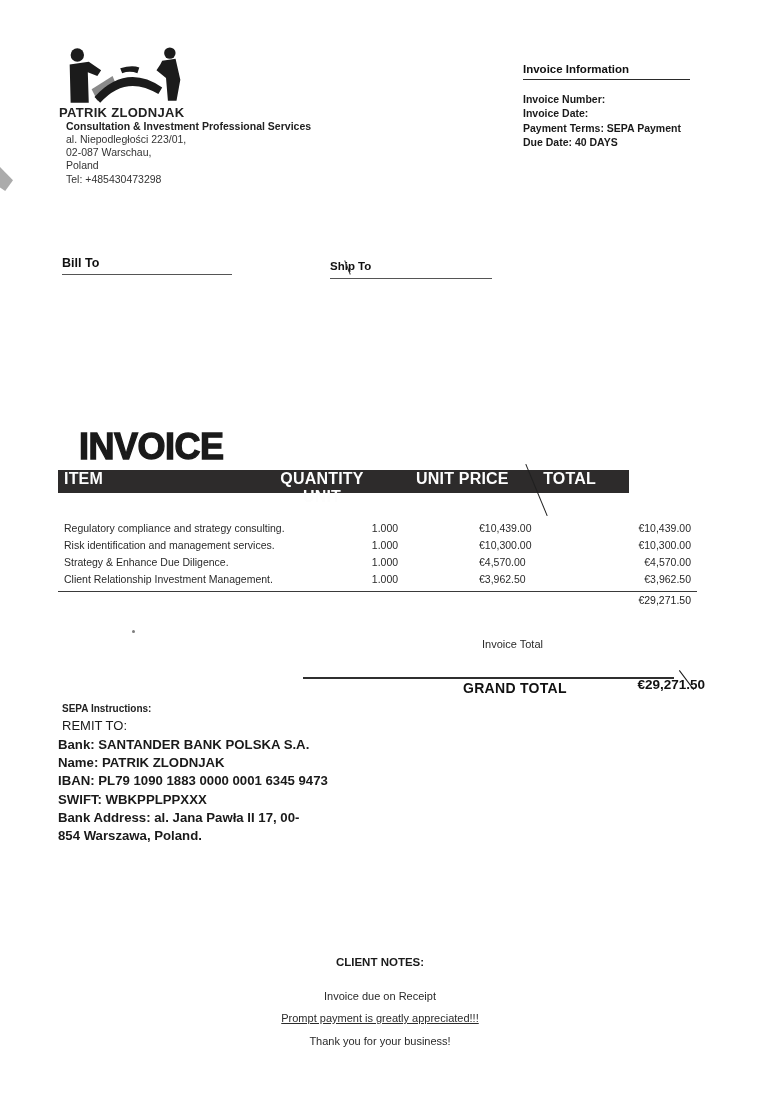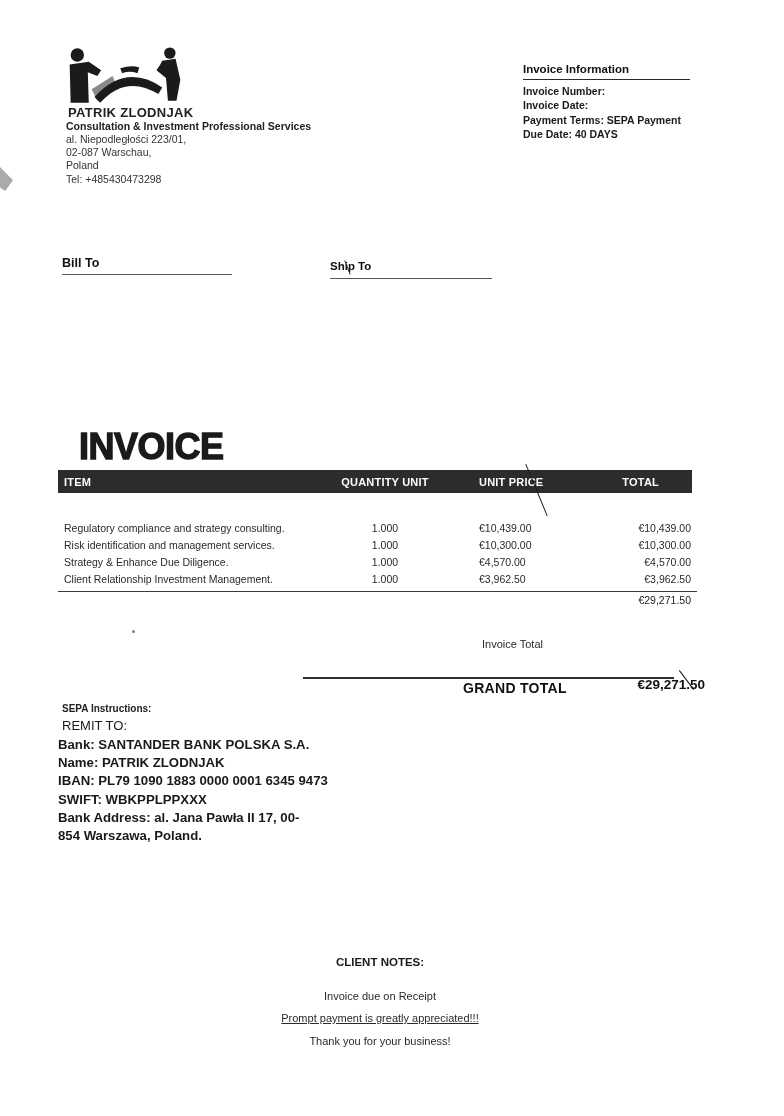--- a/index.html
+++ b/index.html
@@ -5,38 +5,38 @@
   html,body{margin:0;padding:0;background:#e8e8e8;}
   .page{
     position:relative;width:784px;height:1116px;margin:0 auto;
     background:#ffffff;overflow:hidden;
     font-family:"Liberation Sans",sans-serif;color:#1d1d1d;
   }
   .abs{position:absolute;}
 
   
   .logo{left:63px;top:47px;width:124px;height:58px;}
-  .company-name{left:68px;top:105px;font-size:13px;font-weight:bold;letter-spacing:.3px;color:#222;}
+  .company-name{left:59px;top:105px;font-size:13px;font-weight:bold;letter-spacing:.3px;color:#222;}
   .company-tagline{left:66px;top:120px;font-size:10.5px;font-weight:bold;color:#222;}
   .company-address{left:66px;top:133px;font-size:10.5px;line-height:13.2px;color:#333;}
 
   
   .invoice-info{left:523px;top:63px;width:167px;}
   .invoice-info-title{font-size:11.5px;font-weight:bold;color:#111;padding-bottom:4px;border-bottom:1.6px solid #2a2a2a;}
-  .invoice-info-lines{margin-top:4px;font-size:10.5px;font-weight:bold;line-height:14.4px;color:#1a1a1a;white-space:nowrap;}
+  .invoice-info-lines{margin-top:12px;font-size:10.5px;font-weight:bold;line-height:14.4px;color:#1a1a1a;white-space:nowrap;}
 
   
   .bill-to{left:62px;top:256px;font-size:12.5px;font-weight:bold;color:#111;}
   .bill-rule{left:62px;top:274px;width:170px;border-top:1.2px solid #555;}
   .ship-to{left:330px;top:260px;font-size:11.5px;font-weight:bold;color:#111;}
   .ship-rule{left:330px;top:278px;width:162px;border-top:1.1px solid #555;}
 
   
   .invoice-heading{left:56px;top:426px;font-size:36px;font-weight:900;letter-spacing:-.5px;color:#1a1a1a;margin-left:23px;-webkit-text-stroke:1.3px #1a1a1a;}
-  .tbl-header{left:58px;top:470px;width:634px;height:23px;background:#2d2b2b;display:flex;align-items:center;color:#fdfdfd;font-size:11px;font-weight:bold;letter-spacing:.2px;}
+  .tbl-header{left:58px;top:470px;width:571px;height:23px;background:#2d2b2b;display:flex;color:#fdfdfd;font-size:16px;font-weight:bold;letter-spacing:.2px;}
   .tbl-rows{left:58px;top:520px;width:634px;font-size:10.5px;color:#2a2a2a;}
   .tbl-row{display:flex;height:16.8px;align-items:center;}
   .c-item{flex:1;padding-left:6px;text-align:left;overflow:hidden;white-space:nowrap;}
   .c-qty{width:120px;text-align:center;}
   .c-price{width:155px;text-align:left;padding-left:34px;box-sizing:border-box;}
   .c-total{width:92px;text-align:right;padding-right:1px;box-sizing:border-box;}
   .tbl-header .c-total{padding-right:33px;}
 
   .total-rule{left:58px;top:591px;width:639px;border-top:1.5px solid #3a3a3a;}
   .invoice-total-label{left:482px;top:598px;font-size:11px;color:#2a2a2a;margin-top:40px;}

